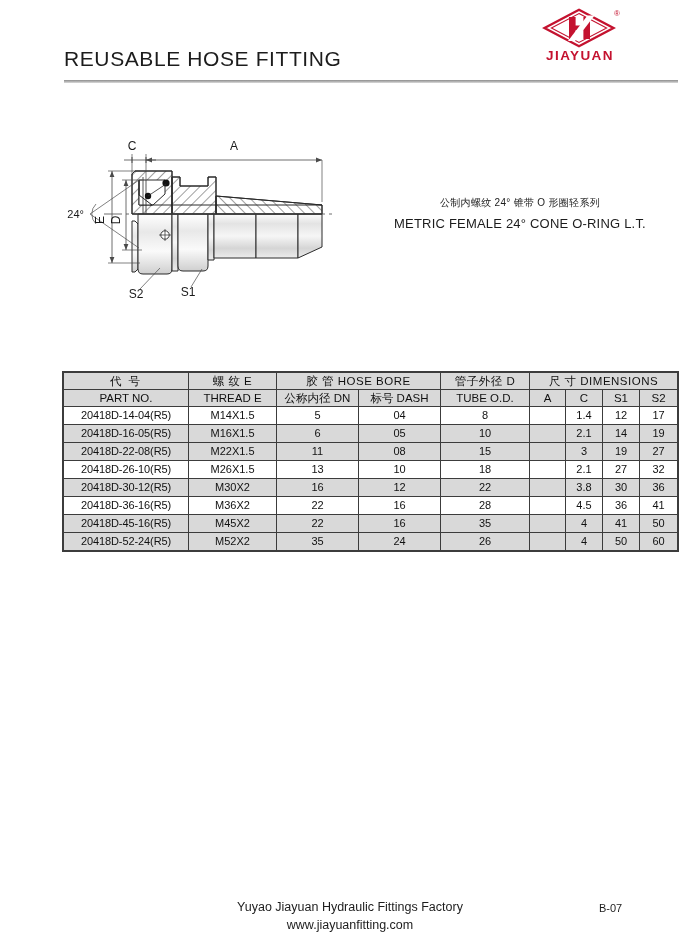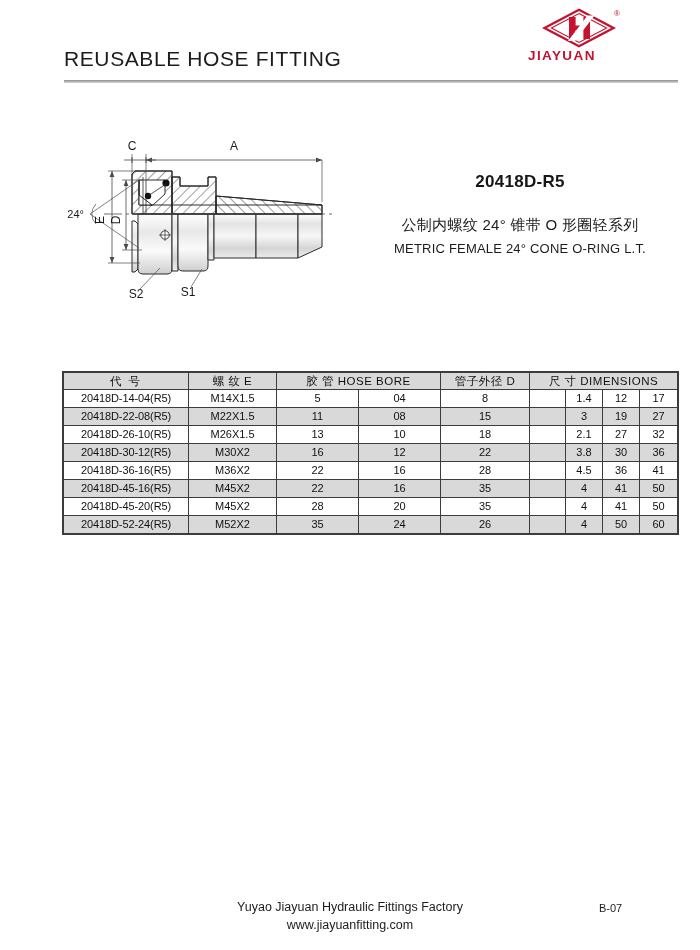--- a/index.html
+++ b/index.html
@@ -46,21 +46,21 @@
   }
   #logo-mark {
     position: absolute;
     left: 14px; top: 0px;
     width: 74px; height: 40px;
   }
   #logo-wordmark {
     position: absolute;
     left: 0; top: 40px;
     width: 104px;
-    text-align: left;
+    text-align: center;
     font-size: 13.5px;
     font-weight: bold;
     letter-spacing: 1.4px;
     color: #c4122f;
   }
   #logo-reg {
     position: absolute;
     left: 86px; top: 1px;
     font-size: 8px;
     color: #c4122f;
@@ -79,21 +79,21 @@
     text-align: center;
   }
   #product-code {
     font-size: 17px;
     font-weight: bold;
     letter-spacing: 0.3px;
     color: #161616;
   }
   #product-desc-cn {
     margin-top: 24px;
-    font-size: 15px;
+    font-size: 10px;
     color: #1c1c1c;
     letter-spacing: 0.3px;
   }
   #product-desc-en {
     margin-top: 6px;
     font-size: 13px;
     color: #1c1c1c;
     letter-spacing: 0.2px;
   }
 
@@ -300,21 +300,20 @@
     <text id="lbl-a" x="174" y="42" text-anchor="middle">A</text>
     <text id="lbl-ang" x="24" y="110" text-anchor="end" font-size="11">24°</text>
     <text id="lbl-e" x="44" y="112" text-anchor="middle" transform="rotate(-90 44 112)">E</text>
     <text id="lbl-d" x="60" y="112" text-anchor="middle" transform="rotate(-90 60 112)">D</text>
     <text id="lbl-s2" x="76" y="190" text-anchor="middle">S2</text>
     <text id="lbl-s1" x="128" y="188" text-anchor="middle">S1</text>
   </g>
 </svg>
 
 <div id="product-block">
-  <div id="product-code">20418D-R5</div>
   <div id="product-desc-cn">公制内螺纹 24° 锥带 O 形圈轻系列</div>
   <div id="product-desc-en">METRIC FEMALE 24° CONE O-RING L.T.</div>
 </div>
 
 <div id="spec-table-wrap">
   <table class="spec">
     <colgroup>
       <col style="width:125px">
       <col style="width:88px">
       <col style="width:82px">
@@ -326,34 +325,56 @@
       <col style="width:38px">
     </colgroup>
     <thead>
       <tr>
         <th class="cn" rowspan="1">代  号</th>
         <th class="cn-tight">螺 纹 E</th>
         <th class="cn-tight" colspan="2">胶  管  HOSE BORE</th>
         <th class="cn-tight">管子外径  D</th>
         <th class="cn-tight" colspan="4">尺  寸   DIMENSIONS</th>
       </tr>
+      <tr>
+        <th>PART NO.</th>
+        <th>THREAD  E</th>
+        <th>公称内径 DN</th>
+        <th>标号 DASH</th>
+        <th>TUBE O.D.</th>
+        <th>A</th>
+        <th>C</th>
+        <th>S1</th>
+        <th>S2</th>
+      </tr>
     </thead>
     <tbody id="spec-body">
         <tr>
           <td>20418D-14-04(R5)</td>
           <td>M14X1.5</td>
           <td>5</td>
           <td>04</td>
           <td>8</td>
           <td></td>
           <td>1.4</td>
           <td>12</td>
           <td>17</td>
         </tr>
         <tr class="alt">
+          <td>20418D-16-05(R5)</td>
+          <td>M16X1.5</td>
+          <td>6</td>
+          <td>05</td>
+          <td>10</td>
+          <td></td>
+          <td>2.1</td>
+          <td>14</td>
+          <td>19</td>
+        </tr>
+        <tr class="alt">
           <td>20418D-22-08(R5)</td>
           <td>M22X1.5</td>
           <td>11</td>
           <td>08</td>
           <td>15</td>
           <td></td>
           <td>3</td>
           <td>19</td>
           <td>27</td>
         </tr>
@@ -394,31 +415,20 @@
           <td>20418D-45-16(R5)</td>
           <td>M45X2</td>
           <td>22</td>
           <td>16</td>
           <td>35</td>
           <td></td>
           <td>4</td>
           <td>41</td>
           <td>50</td>
         </tr>
-        <tr>
-          <td>20418D-45-20(R5)</td>
-          <td>M45X2</td>
-          <td>28</td>
-          <td>20</td>
-          <td>35</td>
-          <td></td>
-          <td>4</td>
-          <td>41</td>
-          <td>50</td>
-        </tr>
         <tr class="alt">
           <td>20418D-52-24(R5)</td>
           <td>M52X2</td>
           <td>35</td>
           <td>24</td>
           <td>26</td>
           <td></td>
           <td>4</td>
           <td>50</td>
           <td>60</td>

